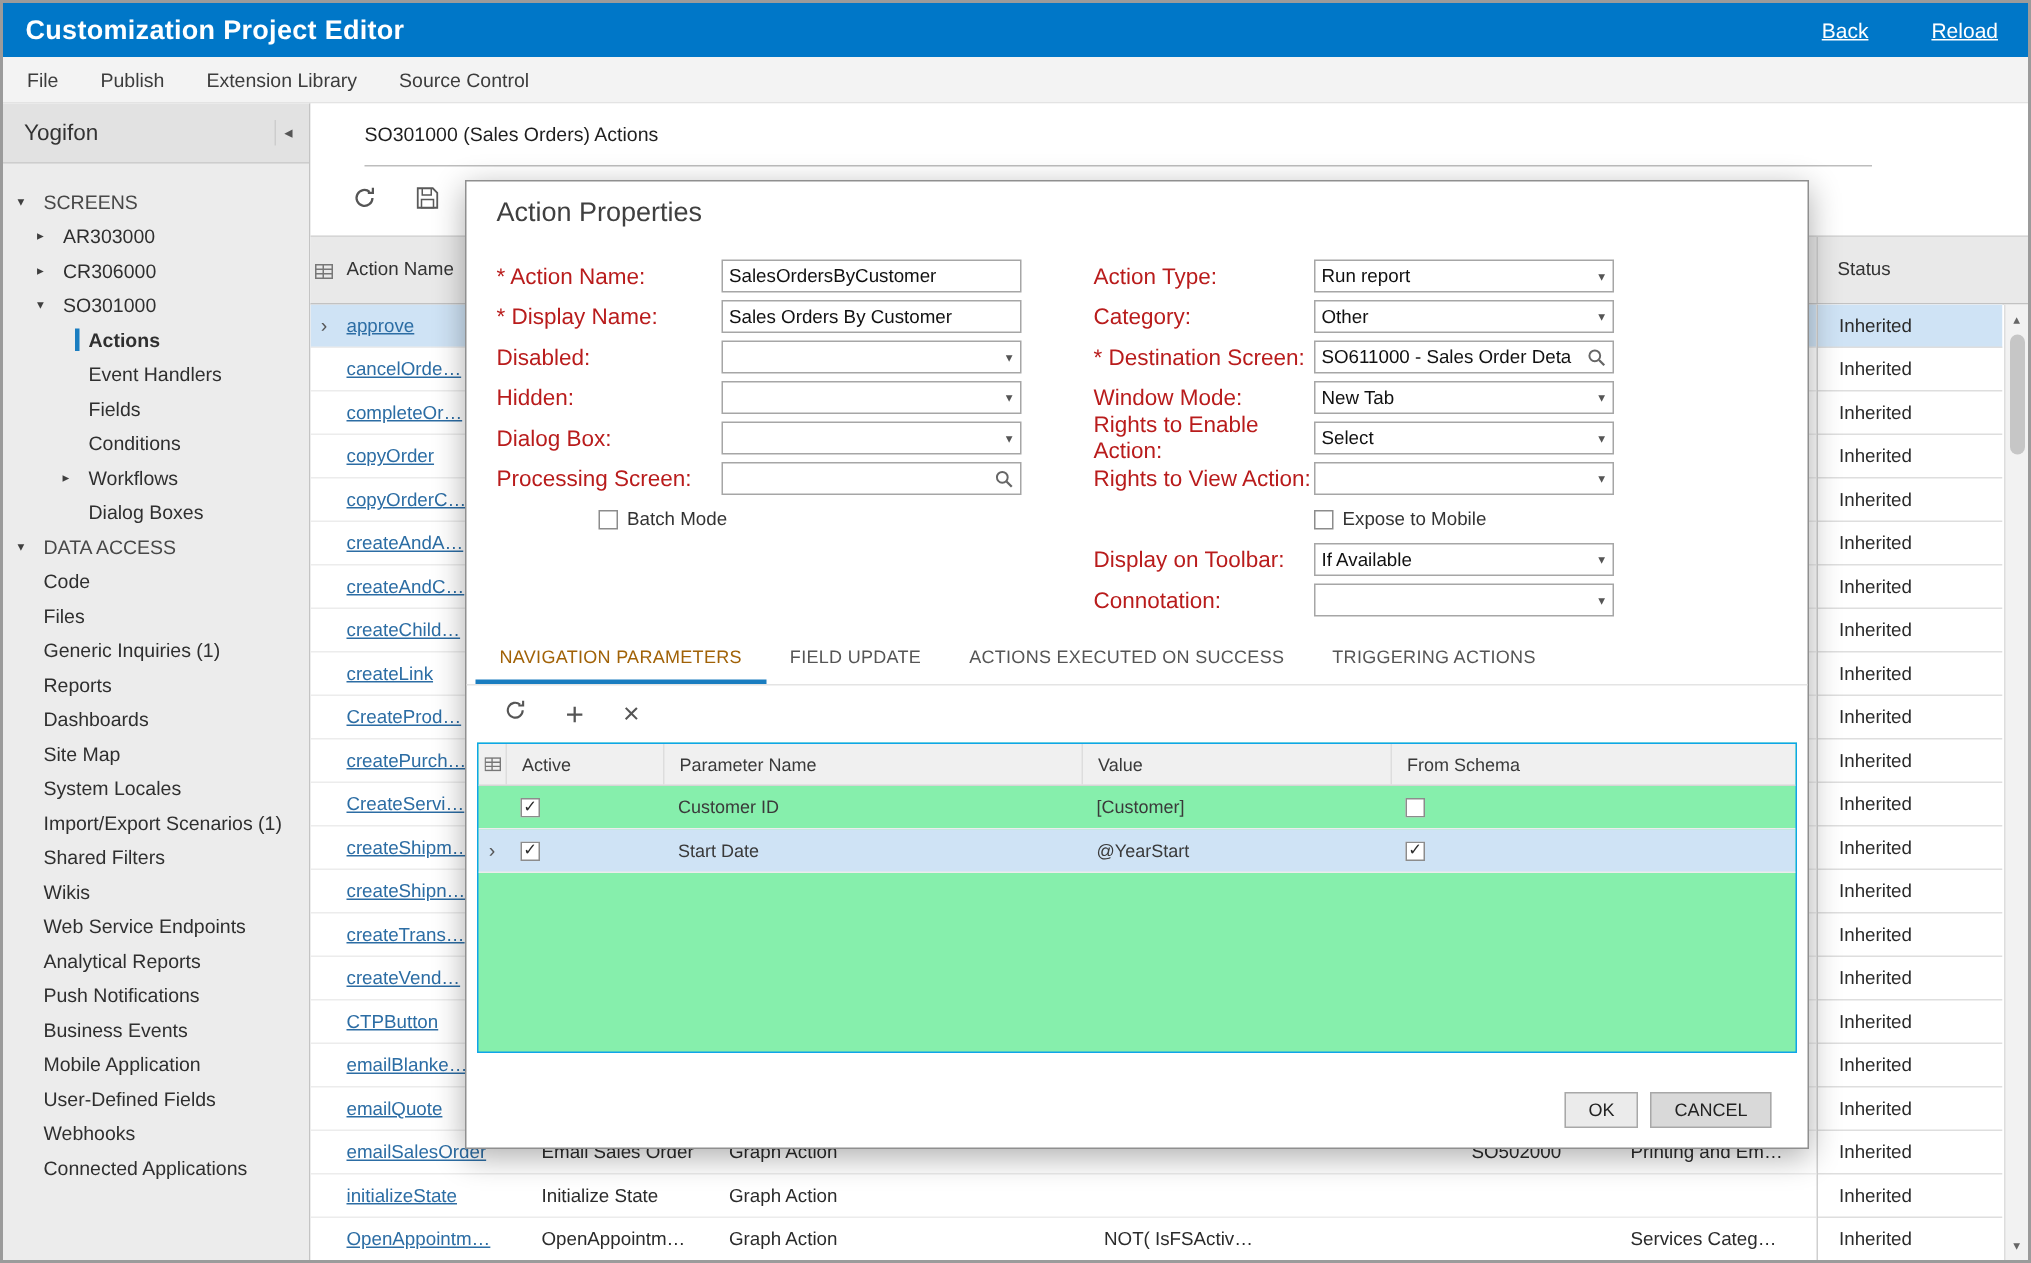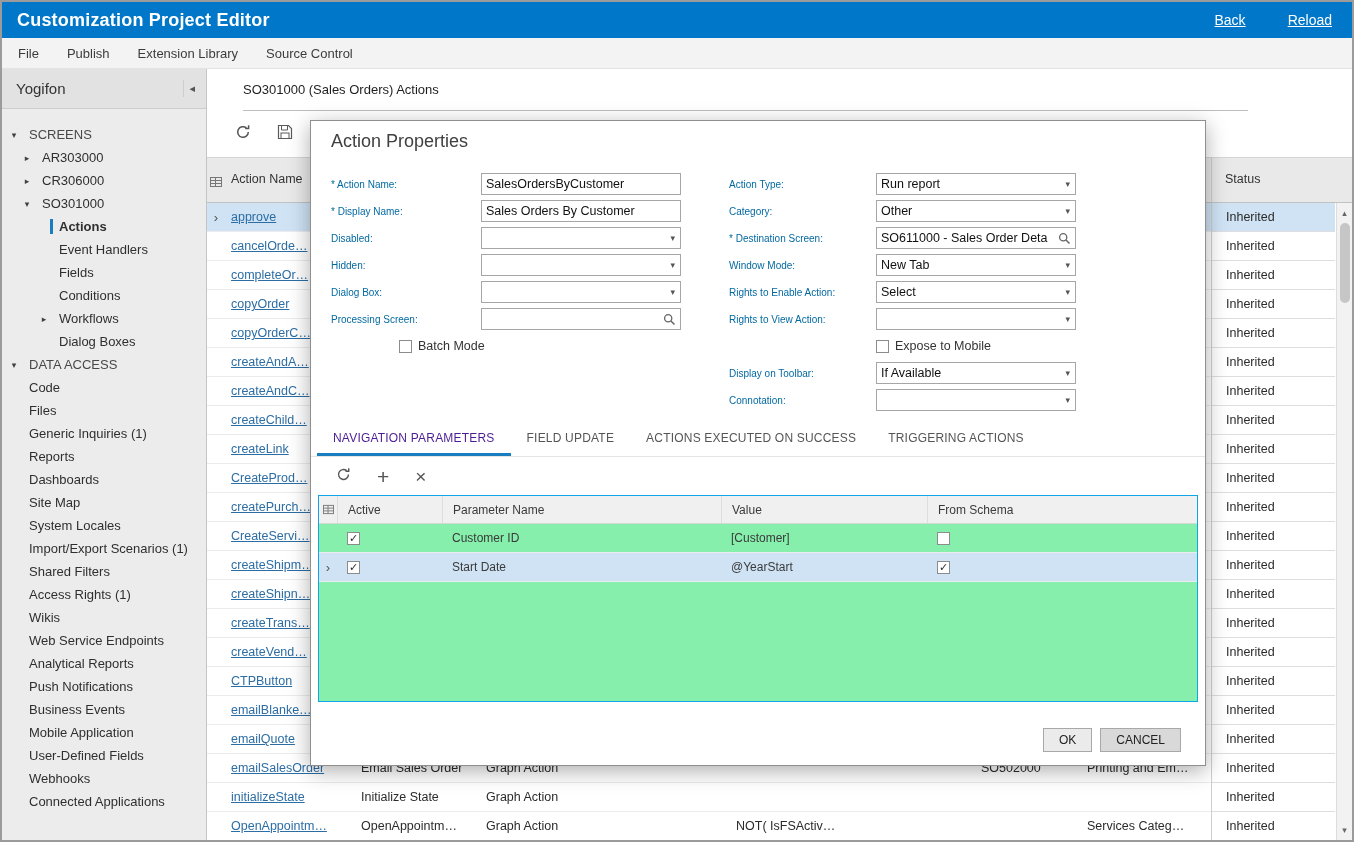--- a/index.html
+++ b/index.html
@@ -70,37 +70,37 @@
 
 
 .dialog{position:absolute;left:308px;top:118px;width:896px;height:646px;background:#fff;border:1px solid #8f8f8f;
   box-shadow:0 5px 20px rgba(0,0,0,.32);z-index:10;display:flex;flex-direction:column}
 .dlg-head{height:40px;display:flex;align-items:center;padding-left:20px;font-size:18px;color:#404040}
 .dlg-form{position:relative;height:262px}
 .fcol{position:absolute;top:12px;display:flex;flex-direction:column}
 .fcol.left{left:20px}
 .fcol.right{left:418px}
 .frow{display:flex;align-items:center;height:22px;margin-bottom:5px}
-.flabel{font-size:10px;color:#0369a1;flex:none}
+.flabel{font-size:15px;color:#b91c1c;flex:none}
 .left .flabel{width:150px}
 .right .flabel{width:147px}
 .finput,.combo{width:200px;height:22px;border:1px solid #a6a6a6;background:#fff;font-size:12.5px;color:#111;padding:0 4px;font-family:inherit}
 .combo{display:flex;align-items:center;padding:0 2px 0 4px;cursor:pointer}
 .combo-val{flex:1;overflow:hidden;white-space:nowrap;text-overflow:ellipsis}
 .dd{font-size:9px;color:#555;padding:0 3px}
 .mag{display:inline-flex;padding:0 2px}
 .cbrow{align-items:center}
 .left .cbrow{margin-left:68px}
 .right .cbrow{margin-left:147px}
 .cb{width:13px;height:13px;border:1px solid #8c8c8c;background:#fff;display:inline-flex;align-items:center;justify-content:center;flex:none;cursor:pointer}
 .cb.checked::after{content:"✓";font-size:11px;color:#2c2c2c;line-height:1}
 .cblabel{font-size:12.5px;color:#333;margin-left:6px}
 .dlg-tabs{display:flex;padding-left:6px;height:34px;align-items:stretch;border-bottom:1px solid #e4e4e4}
 .tab{font-size:12px;color:#555;display:flex;align-items:center;padding:0 16px;border-bottom:3px solid transparent;cursor:pointer;letter-spacing:.2px;white-space:nowrap}
-.tab.active{color:#4c1d95;border-bottom-color:#1a7dc0}
+.tab.active{color:#a16207;border-bottom-color:#1a7dc0}
 .dlg-tab-toolbar{height:38px;display:flex;align-items:center;gap:26px;padding-left:25px}
 .dlg-tab-toolbar .tbtn{color:#555}
 .plus{font-size:21px;font-weight:300;line-height:1}
 .xx{font-size:19px;line-height:1}
 .pgrid{margin:0 7px;border:1px solid #0ea5e9;height:207px;background:#86efac;overflow:hidden}
 .pg-head{display:flex;height:28px;background:#f0f0f0;border-bottom:1px solid #d6d6d6;align-items:stretch}
 .pg-gutter{width:18px;flex:none;display:flex;justify-content:center;align-items:center}
 .pgc{font-size:12px;color:#3a3a3a;padding-left:10px;flex:none;overflow:hidden;white-space:nowrap;display:flex;align-items:center}
 .pg-head .pgc{border-left:1px solid #ddd}
 .pgc-active{width:105px}.pgc-name{width:279px}.pgc-value{width:206px}.pgc-schema{flex:1}
@@ -238,24 +238,20 @@
           <div class="titem lvl0">
             <span class="exp"></span>
             <span class="lbl">Import/Export Scenarios (1)</span>
           </div>
 
           <div class="titem lvl0">
             <span class="exp"></span>
             <span class="lbl">Shared Filters</span>
           </div>
 
-          <div class="titem lvl0">
-            <span class="exp"></span>
-            <span class="lbl">Access Rights (1)</span>
-          </div>
 
           <div class="titem lvl0">
             <span class="exp"></span>
             <span class="lbl">Wikis</span>
           </div>
 
           <div class="titem lvl0">
             <span class="exp"></span>
             <span class="lbl">Web Service Endpoints</span>
           </div>

